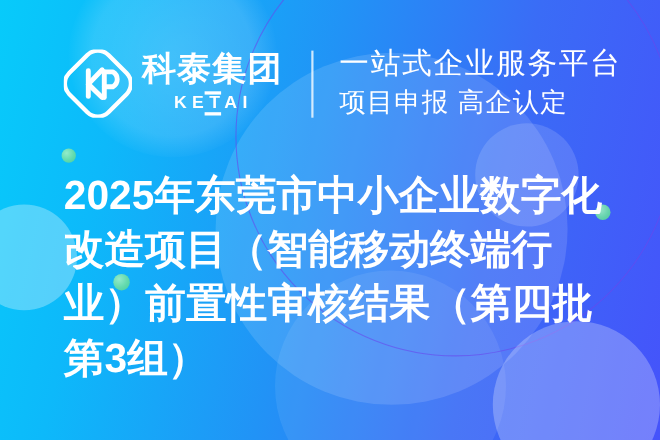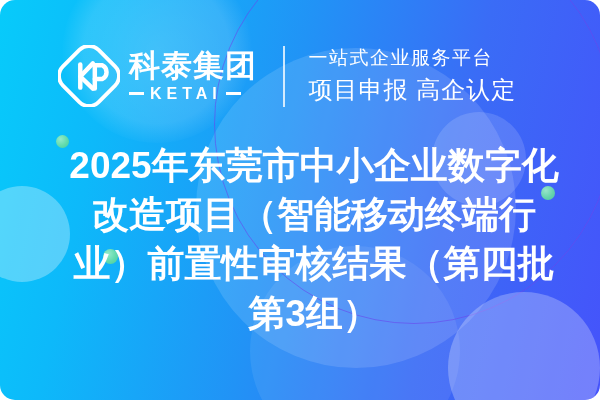--- a/index.html
+++ b/index.html
@@ -15,21 +15,20 @@
     position: relative;
     width: 600px;
     height: 400px;
     overflow: hidden;
     background: linear-gradient(102deg,
                 #07CBFA 0%,
                 #0DB9FA 18%,
                 #2193F6 46%,
                 #3A6CF6 72%,
                 #4553FB 100%);
-    border-radius: 15px;
   }
 
   
   .deco { position: absolute; pointer-events: none; }
 
   .soft-ellipse-logo {
     left: 62px; top: -42px;
     width: 190px; height: 185px;
     border-radius: 50%;
     background: radial-gradient(circle at 50% 50%,
@@ -120,20 +119,21 @@
     font-weight: bold;
     letter-spacing: 1px;
     line-height: 1.02;
     white-space: nowrap;
   }
   .logo-en-row {
     display: flex;
     align-items: center;
     margin-top: 4px;
     white-space: nowrap;
+    flex-direction: column;
   }
   .logo-rule {
     width: 15px; height: 3px;
     background: #ffffff;
     flex: 0 0 auto;
   }
   .logo-en {
     color: #ffffff;
     font-size: 16px;
     font-weight: bold;
@@ -150,45 +150,44 @@
     flex: 0 0 auto;
   }
 
   .tagline {
     display: flex;
     flex-direction: column;
     justify-content: center;
   }
   .tagline-main {
     color: #ffffff;
-    font-size: 19px;
+    font-size: 27px;
     letter-spacing: 1.5px;
     line-height: 1.18;
     white-space: nowrap;
   }
   .tagline-sub {
     color: #ffffff;
     font-size: 24px;
     letter-spacing: 1px;
     line-height: 1.3;
     margin-top: 4px;
     white-space: nowrap;
   }
 
   
   .title {
     position: absolute;
-    left: 58px; top: 141px;
+    left: 58px; top: 153px;
     width: 512px;
     color: #ffffff;
     font-size: 37px;
     font-weight: bold;
     line-height: 1.33;
     letter-spacing: 0px;
-    text-align: center;
   }
 </style>
 </head>
 <body>
 
 <div id="banner">
 
   <div class="deco soft-ellipse-logo"></div>
   <div class="deco big-circle-fill"></div>
   <div class="deco circle-bottom-soft"></div>

